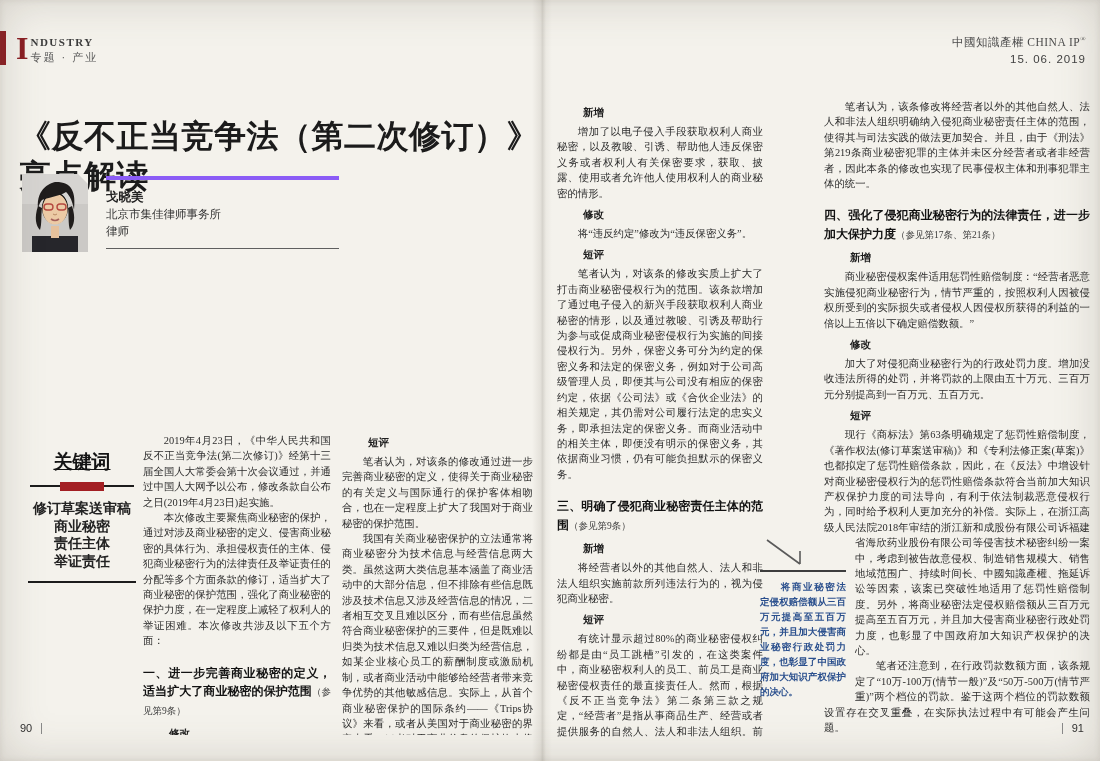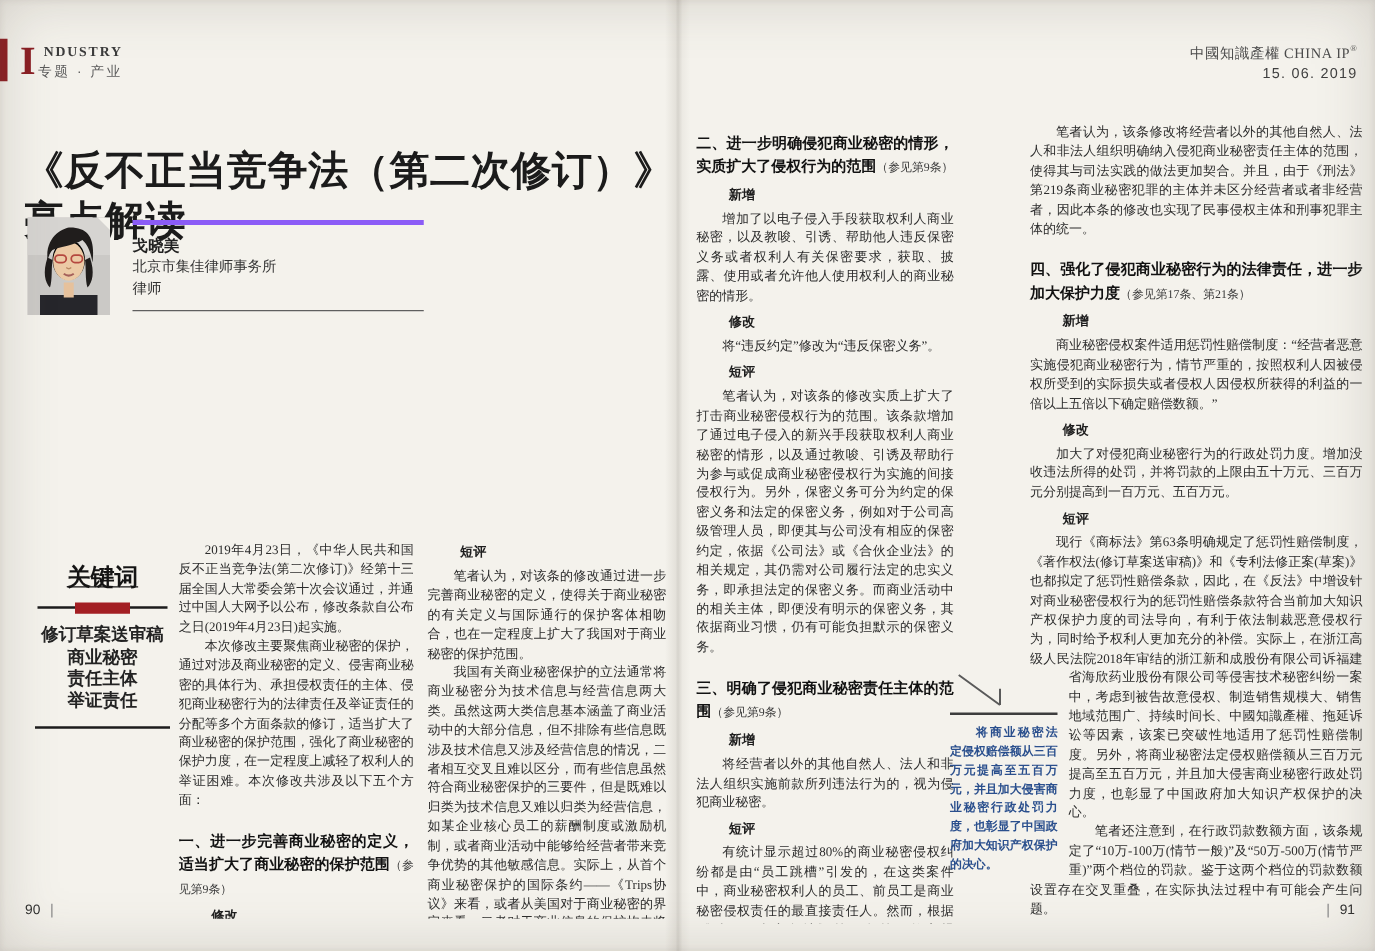--- a/index.html
+++ b/index.html
@@ -18,21 +18,21 @@
   .fold{
     position:absolute;top:0;left:532px;width:20px;height:100%;pointer-events:none;
     background:linear-gradient(90deg, rgba(90,80,66,0) 0%, rgba(90,80,66,.10) 42%, rgba(60,52,40,.16) 52%, rgba(90,80,66,.05) 70%, rgba(90,80,66,0) 100%);
   }
 
   
   .red-tab{position:absolute;left:0;top:31px;width:6px;height:34px;background:#8e1d22;}
   .industry{position:absolute;left:16px;top:33px;display:flex;align-items:flex-start;}
   .industry-i{font:700 32px/30px "Liberation Serif", serif;color:#8a1e23;}
   .industry-col{margin-left:2px;padding-top:3px;}
-  .industry-rest{font:600 11px "Liberation Serif", serif;letter-spacing:1.5px;color:#3c3c3c;text-align:right;}
+  .industry-rest{font:600 11px "Liberation Serif", serif;letter-spacing:1.5px;color:#3c3c3c;}
   .industry-sub{font:400 11px "Liberation Sans", sans-serif;letter-spacing:2px;color:#5c5c5c;margin-top:2px;}
 
   
   .right-header{position:absolute;right:14px;top:35px;text-align:right;color:#4c4c4c;}
   .brand{font:400 11.5px "Liberation Serif", serif;letter-spacing:.5px;}
   .brand sup{font-size:7px;}
   .issue-date{font:400 11.5px "Liberation Sans", sans-serif;letter-spacing:1px;margin-top:3px;color:#3f3f3f;}
 
   
   .title{
@@ -174,21 +174,20 @@
     </div>
   </div>
 
   <div class="right-header">
     <div class="brand"><span>中國知識產權 CHINA IP</span><sup>®</sup></div>
     <div class="issue-date">15. 06. 2019</div>
   </div>
 
   <div class="right-cols">
     <div class="rcol1">
-      <h2 class="sec-h first"><span>二、进一步明确侵犯商业秘密的情形，实质扩大了侵权行为的范围</span><span class="sec-ref">（参见第9条）</span></h2>
       <div class="label">新增</div>
       <p class="body-p">增加了以电子侵入手段获取权利人商业秘密，以及教唆、引诱、帮助他人违反保密义务或者权利人有关保密要求，获取、披露、使用或者允许他人使用权利人的商业秘密的情形。</p>
       <div class="label">修改</div>
       <p class="body-p">将“违反约定”修改为“违反保密义务”。</p>
       <div class="label">短评</div>
       <p class="body-p">笔者认为，对该条的修改实质上扩大了打击商业秘密侵权行为的范围。该条款增加了通过电子侵入的新兴手段获取权利人商业秘密的情形，以及通过教唆、引诱及帮助行为参与或促成商业秘密侵权行为实施的间接侵权行为。另外，保密义务可分为约定的保密义务和法定的保密义务，例如对于公司高级管理人员，即便其与公司没有相应的保密约定，依据《公司法》或《合伙企业法》的相关规定，其仍需对公司履行法定的忠实义务，即承担法定的保密义务。而商业活动中的相关主体，即便没有明示的保密义务，其依据商业习惯，仍有可能负担默示的保密义务。</p>
       <h2 class="sec-h"><span>三、明确了侵犯商业秘密责任主体的范围</span><span class="sec-ref">（参见第9条）</span></h2>
       <div class="label">新增</div>
       <p class="body-p">将经营者以外的其他自然人、法人和非法人组织实施前款所列违法行为的，视为侵犯商业秘密。</p>
       <div class="label">短评</div>

